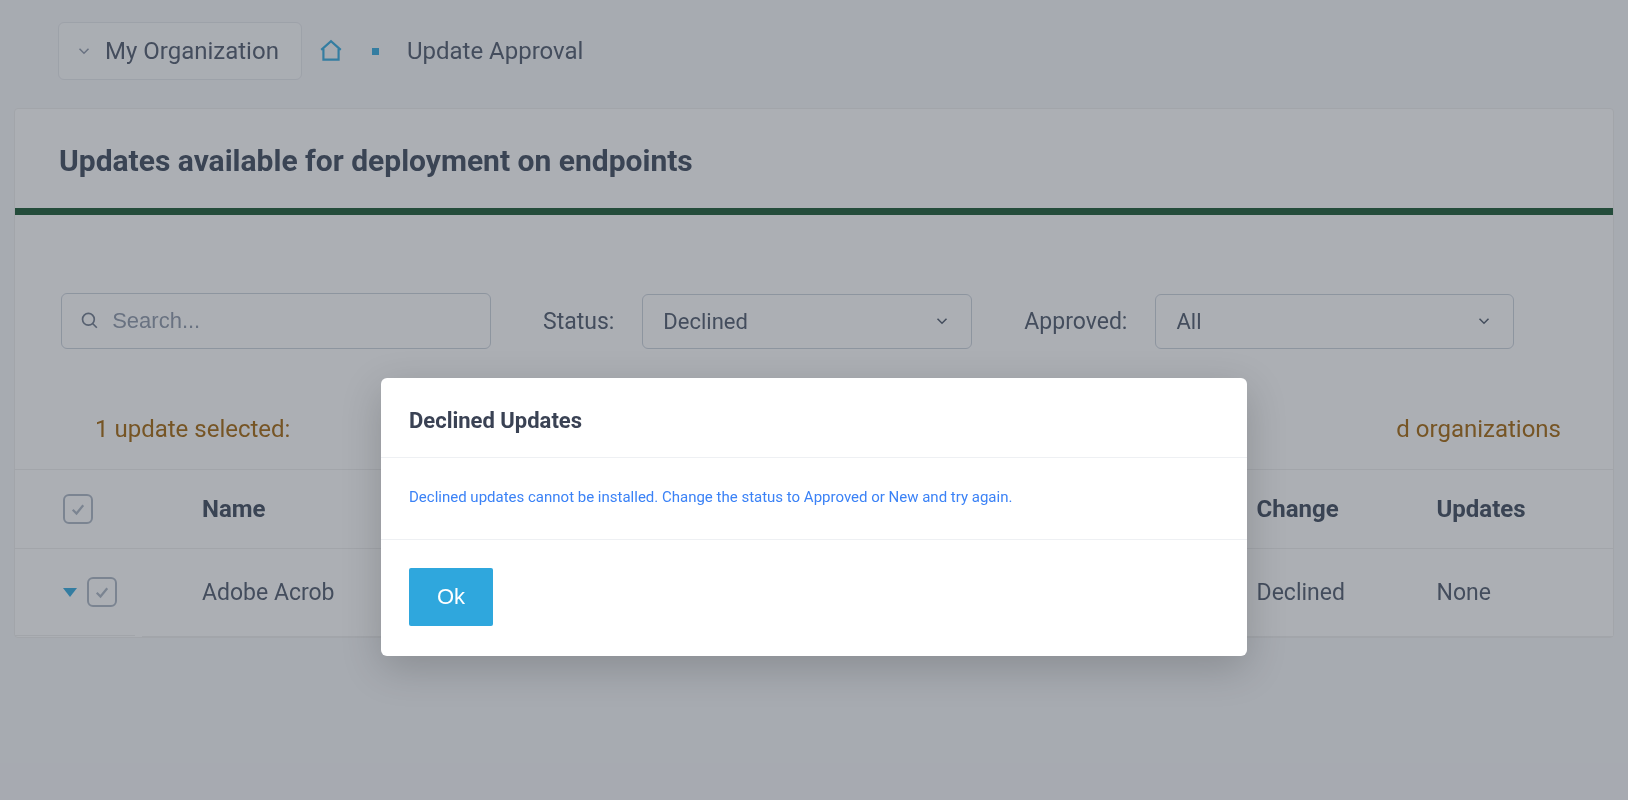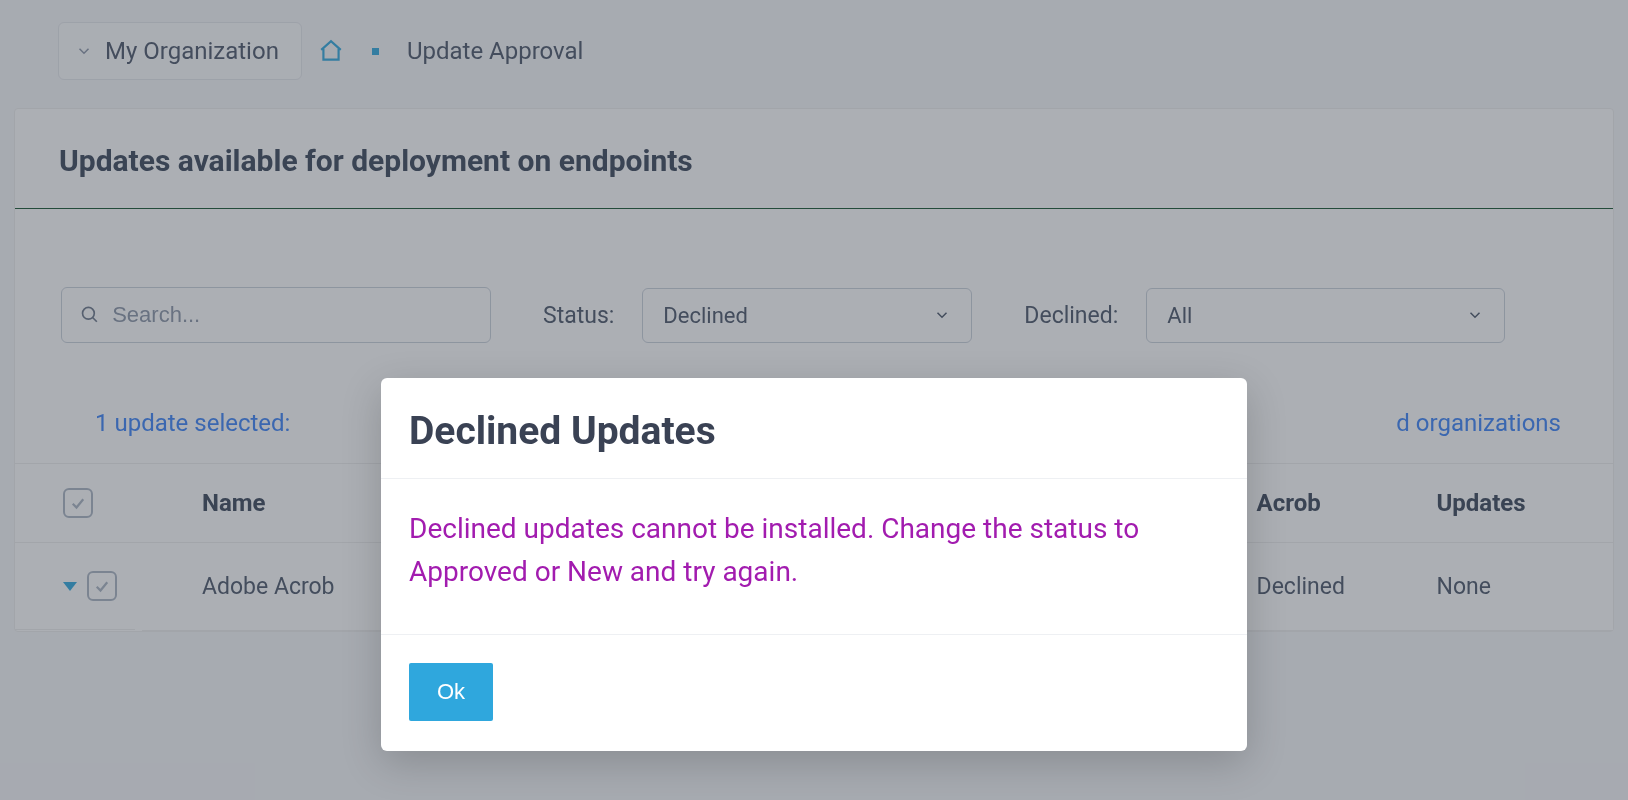--- a/index.html
+++ b/index.html
@@ -52,21 +52,21 @@
   }
   
   .panel {
     margin: 6px 14px 0 14px;
     background: #fdfefe;
     border: 1px solid #ececec;
     border-radius: 4px;
   }
   .panel-header {
     padding: 34px 44px 30px;
-    border-bottom: 1px solid #14532d;
+    border-bottom: 7px solid #14532d;
   }
   .panel-title {
     font-size: 30px;
     font-weight: 700;
     color: #3a4558;
   }
   .filters {
     display: flex;
     align-items: center;
     gap: 28px;
@@ -94,21 +94,21 @@
   .select {
     display:flex; align-items:center; justify-content:space-between;
     border:1px solid #c9d0d9; border-radius:6px;
     padding: 14px 20px; width: 330px; font-size:22px; color:#4a5568;
     cursor:pointer; background:#fdfefe;
   }
   .select .chev { width:18px; height:18px; stroke:#4a5568; }
   .selected-row {
     display:flex; align-items:center; justify-content:space-between;
     padding: 26px 52px 26px 80px;
-    font-size: 24px; color:#3b82f6;
+    font-size: 24px; color:#a16207;
   }
   .table { width:100%; border-collapse: collapse; }
   .table thead th {
     text-align:left; font-size:24px; font-weight:700; color:#3a4558;
     padding: 24px 14px; border-top:1px solid #ececec; border-bottom:1px solid #ececec;
     background:#fdfefe;
   }
   .table tbody td {
     font-size:23px; color:#4a5568; padding: 28px 14px;
     border-bottom:1px solid #ececec; background:#fdfefe;
@@ -138,24 +138,24 @@
     margin-top: 378px;
     width: 866px;
     background:#fff; border-radius:6px;
     box-shadow: 0 12px 40px rgba(0,0,0,0.18);
     overflow:hidden;
   }
   .modal-header {
     padding: 30px 28px 24px;
     border-bottom:1px solid #eef0f3;
   }
-  .modal-title { font-size:39px; font-weight:700; color:#3a4254; }
+  .modal-title { font-size:22px; font-weight:700; color:#3a4254; }
   .modal-body {
-    padding: 28px 28px 40px;
-    font-size:28px; line-height:1.55; color:#a21caf;
+    padding: 28px 28px 30px;
+    font-size:15px; line-height:1.55; color:#3b82f6;
     border-bottom:1px solid #eef0f3;
   }
   .modal-footer { padding: 28px 28px 30px; }
   .btn-ok {
     background:#2fa7dd; color:#fff; border:none; border-radius:2px;
     font-size:22px; padding: 16px 28px; cursor:pointer;
   }
 </style>
 </head>
 <body>
@@ -190,21 +190,21 @@
         </svg>
       <input type="text" placeholder="Search..." style="">
     </div>
     <span class="filter-label">Status:</span>
     <div class="select">
       <span>Declined</span>
       <svg class="chev" viewBox="0 0 24 24" fill="none" stroke-width="2">
           <polyline points="6 9 12 15 18 9"></polyline>
         </svg>
     </div>
-    <span class="filter-label">Declined:</span>
+    <span class="filter-label">Approved:</span>
     <div class="select" style="width:359px;">
       <span>All</span>
       <svg class="chev" viewBox="0 0 24 24" fill="none" stroke-width="2">
           <polyline points="6 9 12 15 18 9"></polyline>
         </svg>
     </div>
   </div>
 
   <div class="selected-row">
     <span>1 update selected:</span>
@@ -216,21 +216,21 @@
       <tr>
         <th class="th-check">
           <span class="chk">
             <svg viewBox="0 0 24 24" stroke-width="3">
                 <polyline points="5 13 10 18 19 7"></polyline>
               </svg>
           </span>
         </th>
         <th class="th-name">Name</th>
         <th style="width:80px;">r</th>
-        <th class="th-status">Acrob</th>
+        <th class="th-status">Change</th>
         <th class="th-sev">Updates</th>
       </tr>
     </thead>
     <tbody>
       <tr>
         <td class="td-check">
           <span class="caret-down"></span>
           <span class="chk">
             <svg viewBox="0 0 24 24" stroke-width="3">
                 <polyline points="5 13 10 18 19 7"></polyline>

